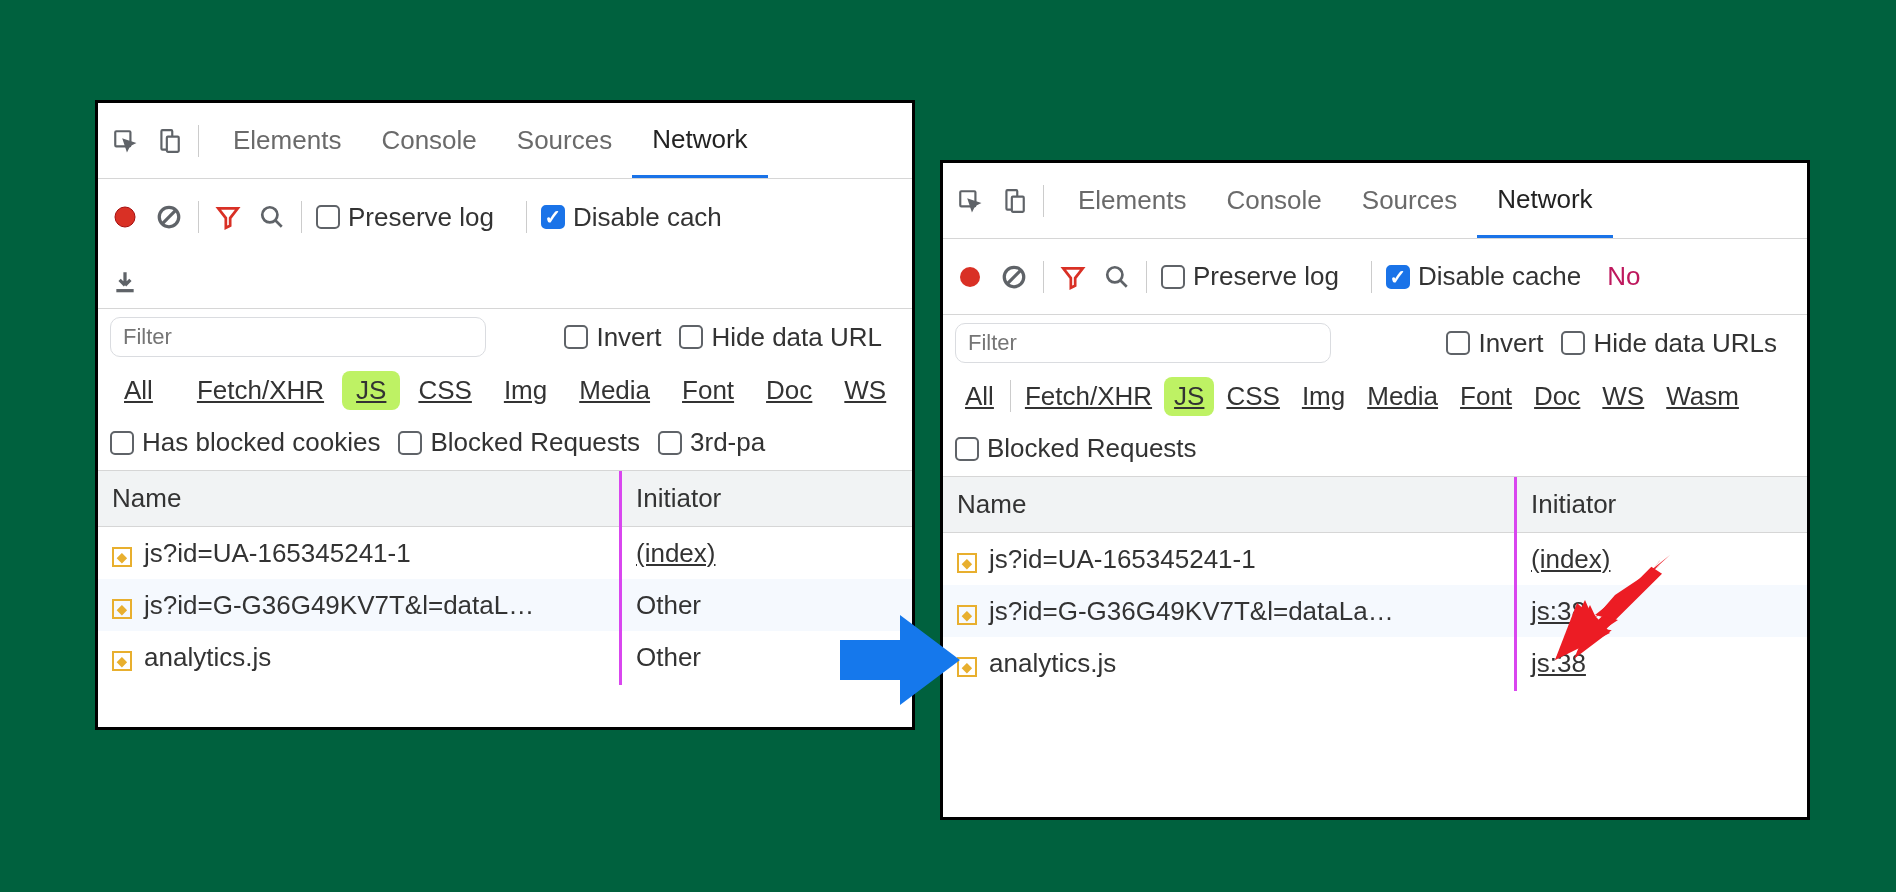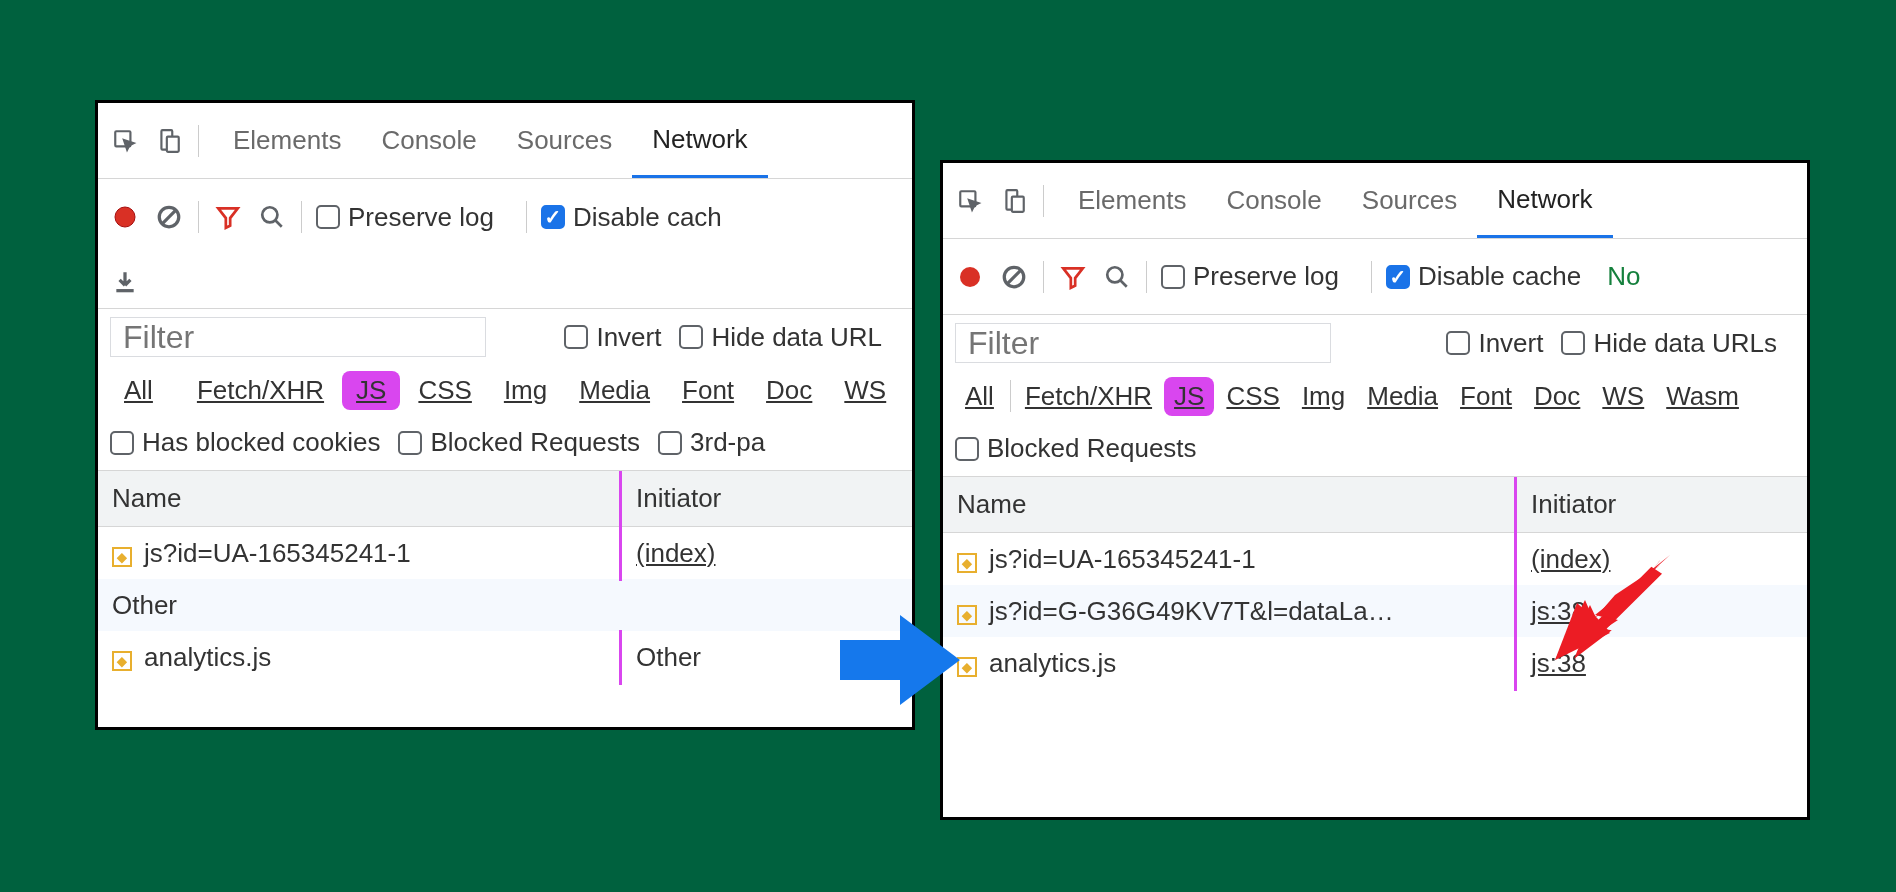--- a/index.html
+++ b/index.html
@@ -25,30 +25,30 @@
   .row.nb { border-bottom: none; }
   .vsep { width: 1px; height: 32px; background: #ccc; margin: 0 14px; }
 
   .tab { padding: 0 20px; color: #6a6a6a; height: 100%; display: flex; align-items: center; cursor: pointer; }
   .tab.active { color: #222; border-bottom: 4px solid #1a73e8; margin-bottom: -1px; }
 
   .icon { display: inline-flex; width: 30px; height: 30px; align-items: center; justify-content: center; }
 
   .filter-input {
     border: 1px solid #dadce0; height: 40px; width: 376px; padding: 0 12px;
-    font-size: 32px; color: #999; border-radius: 0; background: #fff;
+    font-size: 22px; color: #999; border-radius: 10px; background: #fff;
   }
   .cb { width: 24px; height: 24px; border: 2px solid #5f6368; border-radius: 5px; margin-right: 8px; display: inline-flex; align-items: center; justify-content: center; flex-shrink:0; }
   .cb.checked { background: #1a73e8; border-color: #1a73e8; color: #fff; font-weight: bold; font-size: 20px; }
   .cb.checked::after { content: "✓"; }
   .opt { display: inline-flex; align-items: center; margin-right: 18px; color: #333; }
 
   .type-pill { padding: 4px 14px; margin-right: 4px; color: #333; border-radius: 8px; cursor: pointer; text-decoration: underline; }
   .type-pill.sm { padding: 4px 10px; margin-right: 2px; }
-  .type-pill.active { background: #d946ef; }
+  .type-pill.active { background: #bef264; }
 
   .table-head { display: flex; background: #f1f3f4; border-bottom: 1px solid #d6d6d6; }
   .th, .td { padding: 12px 14px; }
   .col-name { flex: 1; border-right: 3px solid #d946ef; overflow: hidden; text-overflow: ellipsis; white-space: nowrap; }
   .col-init { width: 290px; }
   .tr { display: flex; height: 52px; align-items: center; }
   .tr:nth-child(even) { background: #f5f9fe; }
   .fileicon {
     width: 20px; height: 20px; border: 2px solid #e8af2e; display: inline-flex;
     align-items: center; justify-content: center; color: #e8af2e; font-size: 14px;
@@ -180,20 +180,21 @@
     <div class="th col-name">Name</div>
     <div class="th col-init">Initiator</div>
   </div>
 
   <div>
     <div class="tr">
       <div class="td col-name"><span class="fileicon">⬥</span><span>js?id=UA-165345241-1</span></div>
       <div class="td col-init underline">(index)</div>
     </div>
     <div class="tr">
+      <div class="td col-name"><span class="fileicon">⬥</span><span>js?id=G-G36G49KV7T&amp;l=dataL…</span></div>
       <div class="td col-init">Other</div>
     </div>
     <div class="tr">
       <div class="td col-name"><span class="fileicon">⬥</span><span>analytics.js</span></div>
       <div class="td col-init">Other</div>
     </div>
   </div>
 </div>
 
 <div class="panel panel-right">
@@ -243,21 +244,21 @@
     <div class="vsep"></div>
     <label class="opt">
         <span class="cb"></span>
         <span>Preserve log</span>
       </label>
     <div class="vsep"></div>
     <label class="opt">
         <span class="cb checked"></span>
         <span>Disable cache</span>
       </label>
-    <span style="margin-left:8px;color:#15803d">No</span>
+    <span style="margin-left:8px;color:#be185d">No</span>
   </div>
 
   <div class="row nb" style="height:56px">
     <input class="filter-input" placeholder="Filter" style="">
     <div style="flex:1"></div>
     <label class="opt">
         <span class="cb"></span>
         <span>Invert</span>
       </label>
     <label class="opt">

